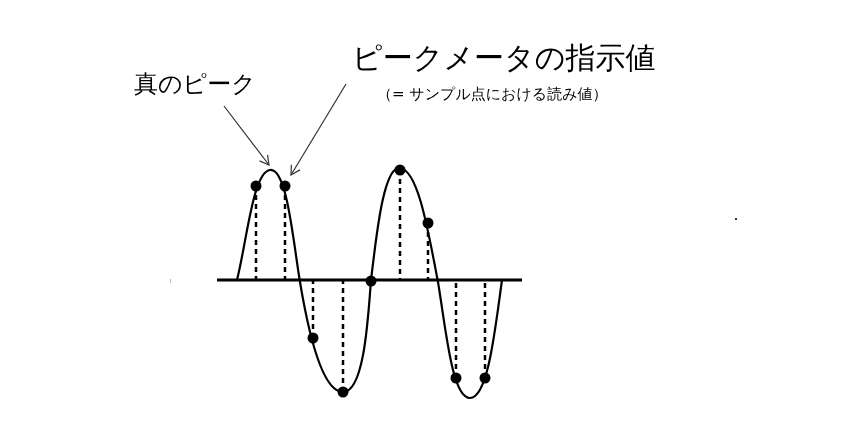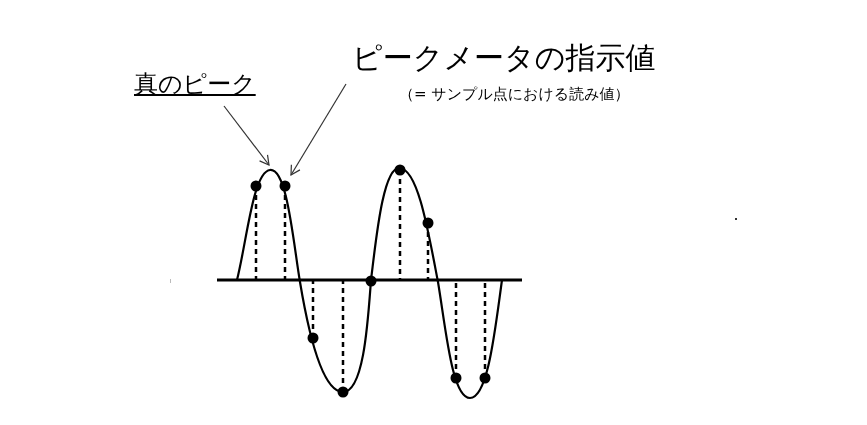--- a/index.html
+++ b/index.html
@@ -1,21 +1,21 @@
 <!DOCTYPE html>
 <html><head>
   <meta charset="utf-8">
   <style>
     html, body { margin: 0; padding: 0; background: #ffffff; }
     body { width: 867px; height: 425px; position: relative; overflow: hidden;
            font-family: "DejaVu Sans", "Liberation Sans", sans-serif; }
     .label { position: absolute; color: #000; white-space: nowrap; }
-    .true-peak { left: 134px; top: 68px; font-size: 24px; text-decoration: underline; }
+    .true-peak { left: 134px; top: 68px; font-size: 24px; }
     .meter-label { left: 352px; top: 38px; font-size: 30px; }
-    .meter-sub { left: 377px; top: 85px; font-size: 15px; margin-left: 22px; }
+    .meter-sub { left: 377px; top: 85px; font-size: 15px; }
     svg { position: absolute; left: 0; top: 0; }
   </style>
 </head>
 <body>
 
 <div class="label true-peak">真のピーク</div>
 <div class="label meter-label">ピークメータの指示値</div>
 <div class="label meter-sub">（= サンプル点における読み値）</div>
 
 <svg id="diagram" width="867" height="425" viewBox="0 0 867 425">

